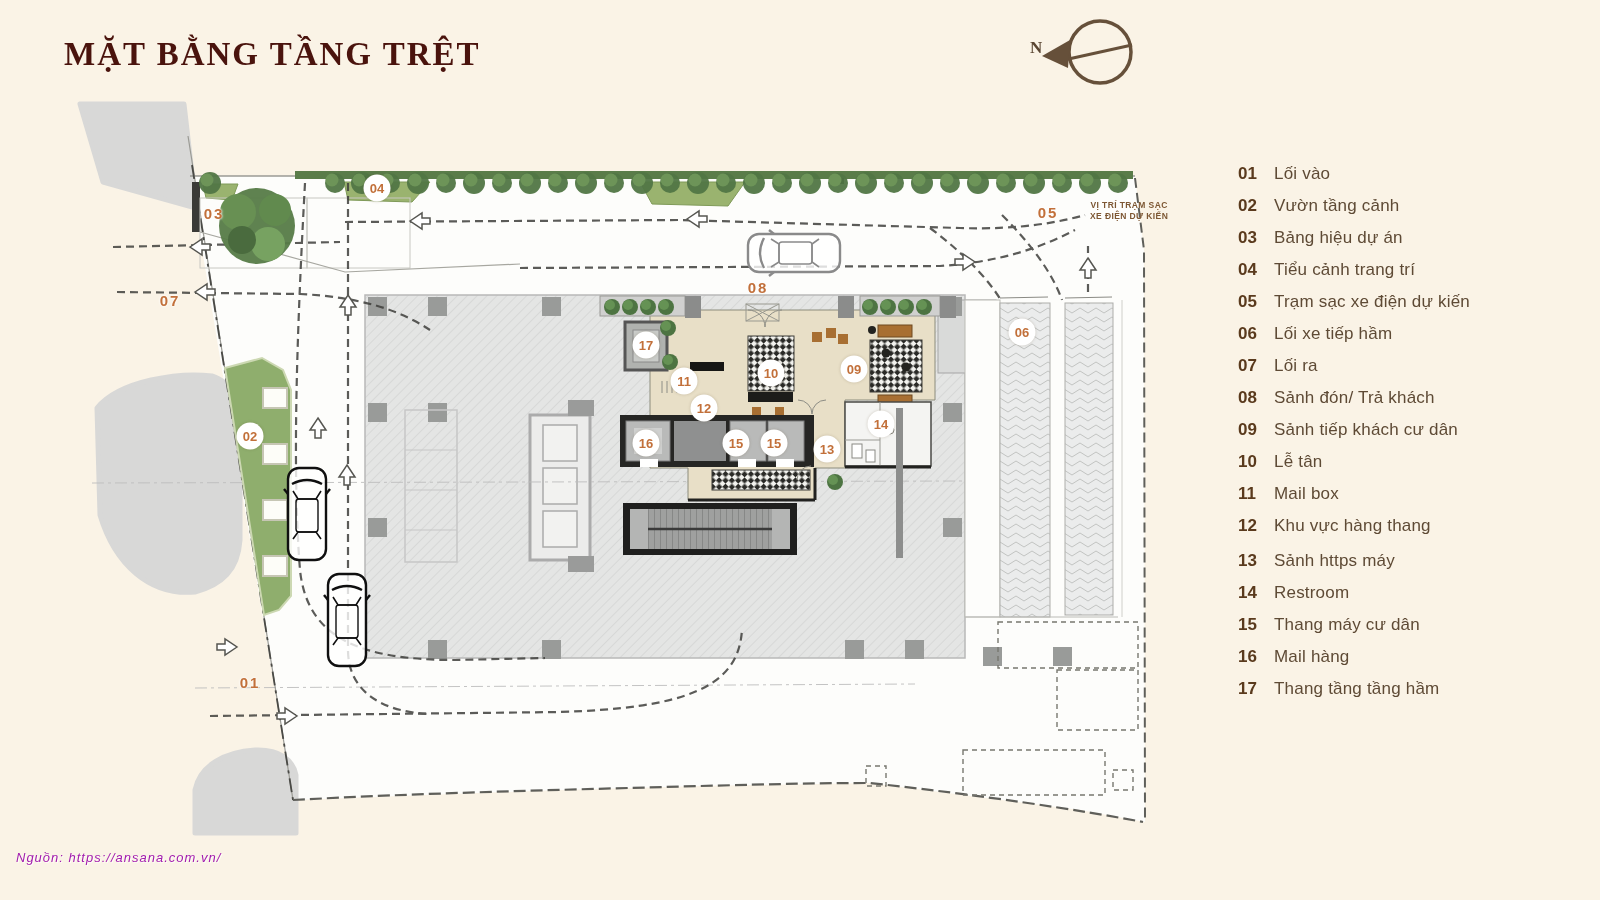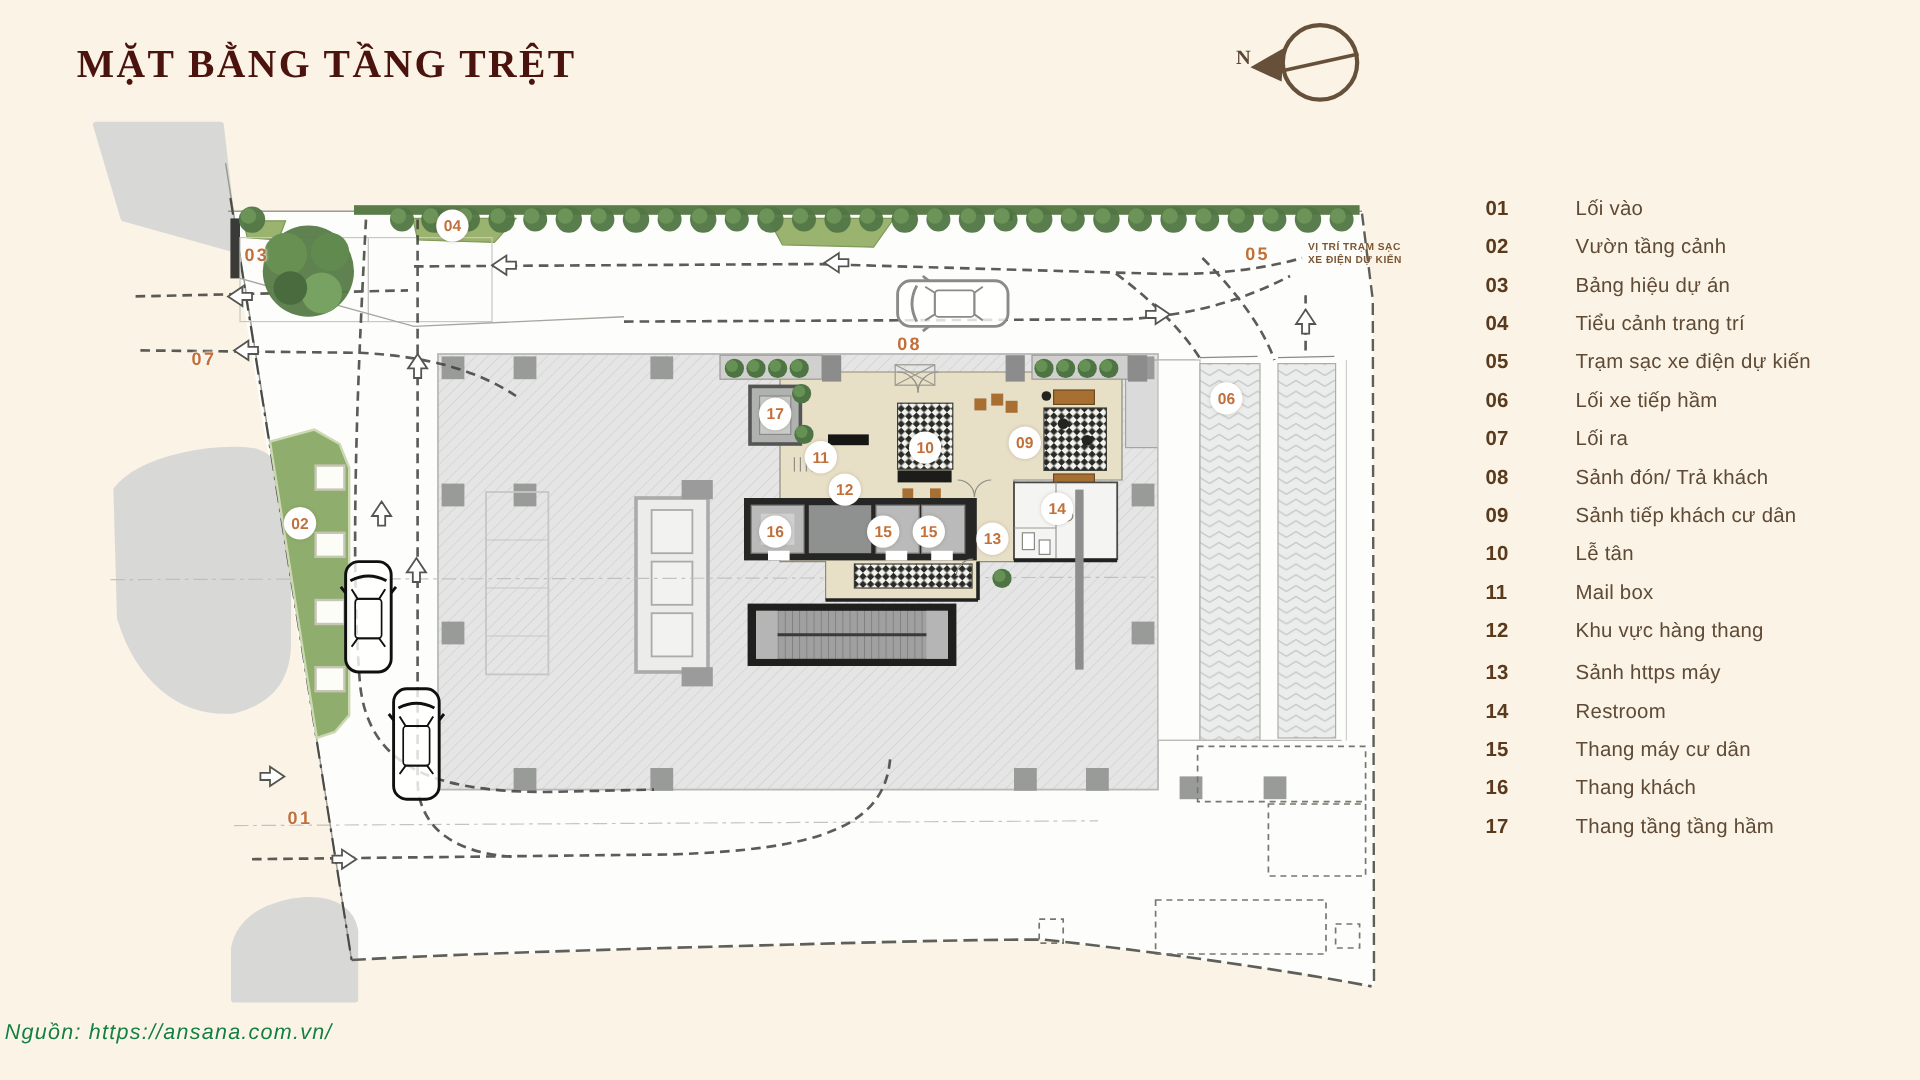--- a/index.html
+++ b/index.html
@@ -21,35 +21,35 @@
   .marker.circle{
     width:27px;height:27px;border-radius:50%;background:#ffffff;
     font-size:13px;line-height:27px;box-shadow:0 0 3px rgba(90,70,40,.25);
   }
   .marker.text{
     font-size:15px;letter-spacing:2px;
     text-shadow:0 0 3px #ffffff,0 0 2px #ffffff;
   }
   .plan-note{
     position:absolute;color:#7d5733;font-weight:700;font-size:8.5px;
-    line-height:11px;letter-spacing:.4px;pointer-events:none;
+    line-height:11px;letter-spacing:.4px;pointer-events:none;text-align:center;
   }
   .legend{position:absolute;left:1238px;top:130px;width:350px;}
   .legend-heading{
     font-size:31px;letter-spacing:3px;color:#6d4c32;font-weight:600;
   }
   .legend-items{margin-top:34px;}
   .lrow{display:flex;align-items:baseline;height:22px;margin-bottom:10px;}
   .lnum{width:36px;font-weight:700;font-size:17px;color:#5a3a1d;}
-  .ltext{font-size:17px;color:#5e4a35;letter-spacing:.2px;margin-left:39px;}
+  .ltext{font-size:17px;color:#5e4a35;letter-spacing:.2px;}
   .lgroup-2{margin-top:6px;}
   .lgroup-3{margin-top:13px;}
   .source-note{
-    position:absolute;left:4px;top:850px;font-size:18px;font-style:italic;
-    color:#15803d;letter-spacing:1px;text-shadow:1px 1px 0 #fffdf8;
+    position:absolute;left:16px;top:850px;font-size:13px;font-style:italic;
+    color:#a21caf;letter-spacing:1px;text-shadow:1px 1px 0 #fffdf8;
   }
   .compass-n{
     position:absolute;left:1030px;top:38px;font-family:"Liberation Serif",serif;
     font-weight:700;font-size:17px;color:#5a4632;
   }
 </style>
 </head>
 <body>
 
 <div class="page-title">MẶT BẰNG TẦNG TRỆT</div>
@@ -518,21 +518,21 @@
         <div class="lrow">
           <span class="lnum">14</span>
           <span class="ltext">Restroom</span>
         </div>
         <div class="lrow">
           <span class="lnum">15</span>
           <span class="ltext">Thang máy cư dân</span>
         </div>
         <div class="lrow">
           <span class="lnum">16</span>
-          <span class="ltext">Thang khách</span>
+          <span class="ltext">Mail hàng</span>
         </div>
         <div class="lrow">
           <span class="lnum">17</span>
           <span class="ltext">Thang tầng tầng hầm</span>
         </div>
       </div>
     </div>
 </div>
 
 <div class="source-note">Nguồn: https://ansana.com.vn/</div>

